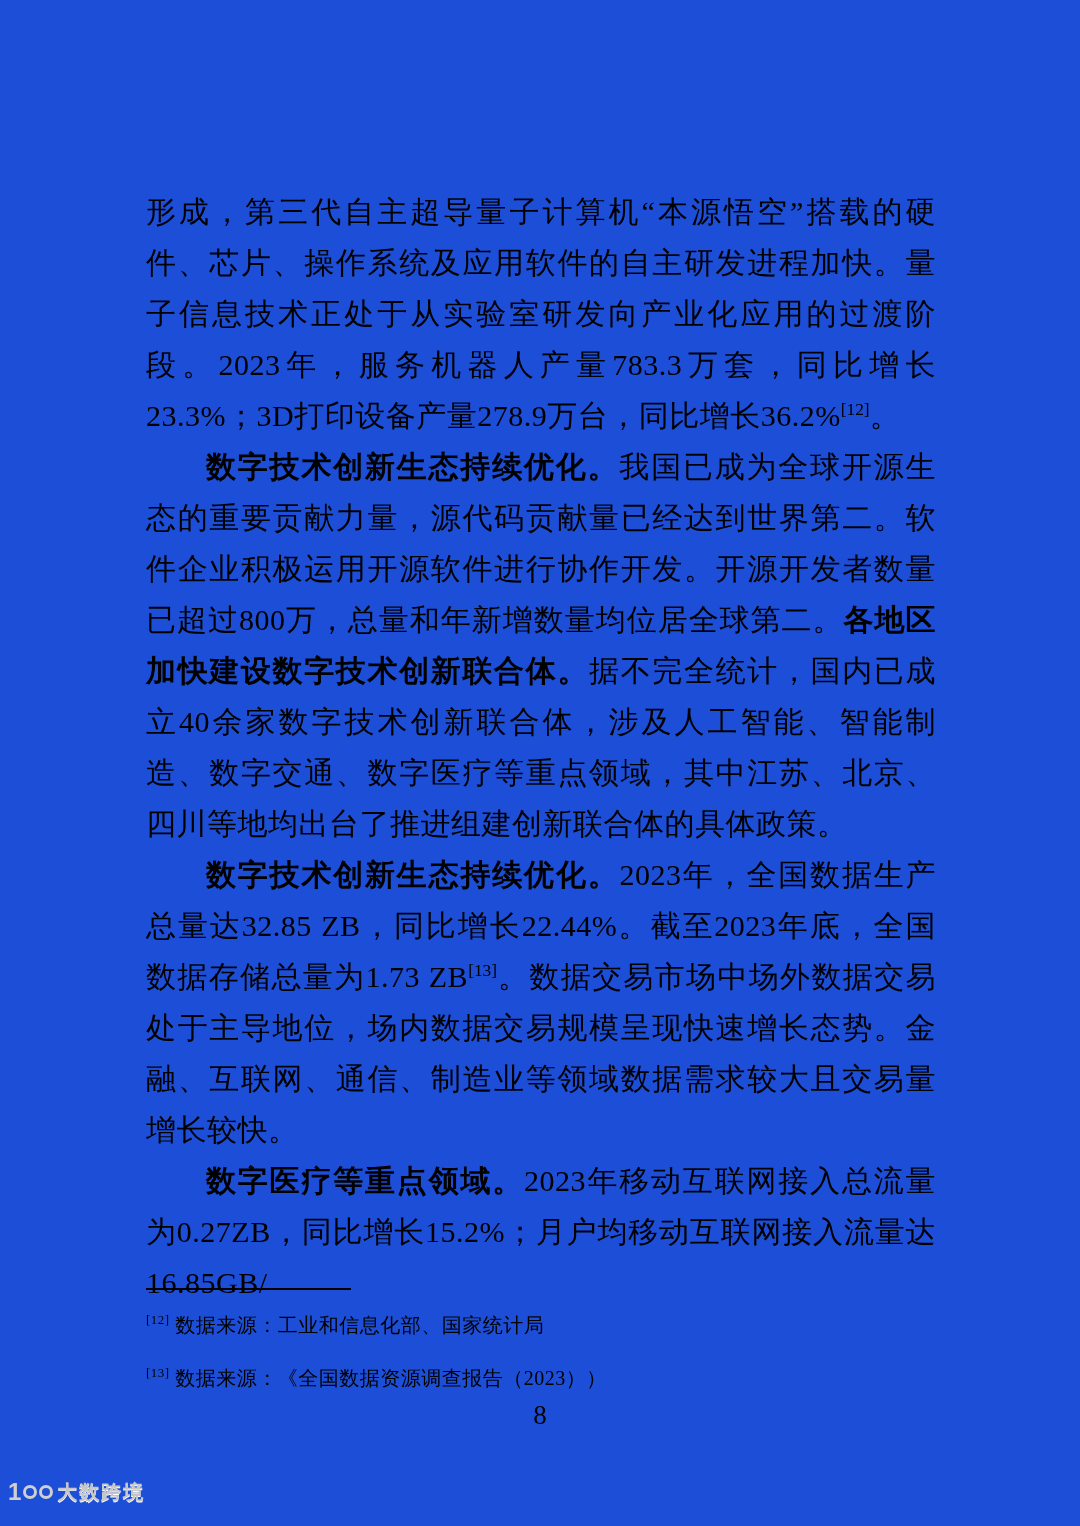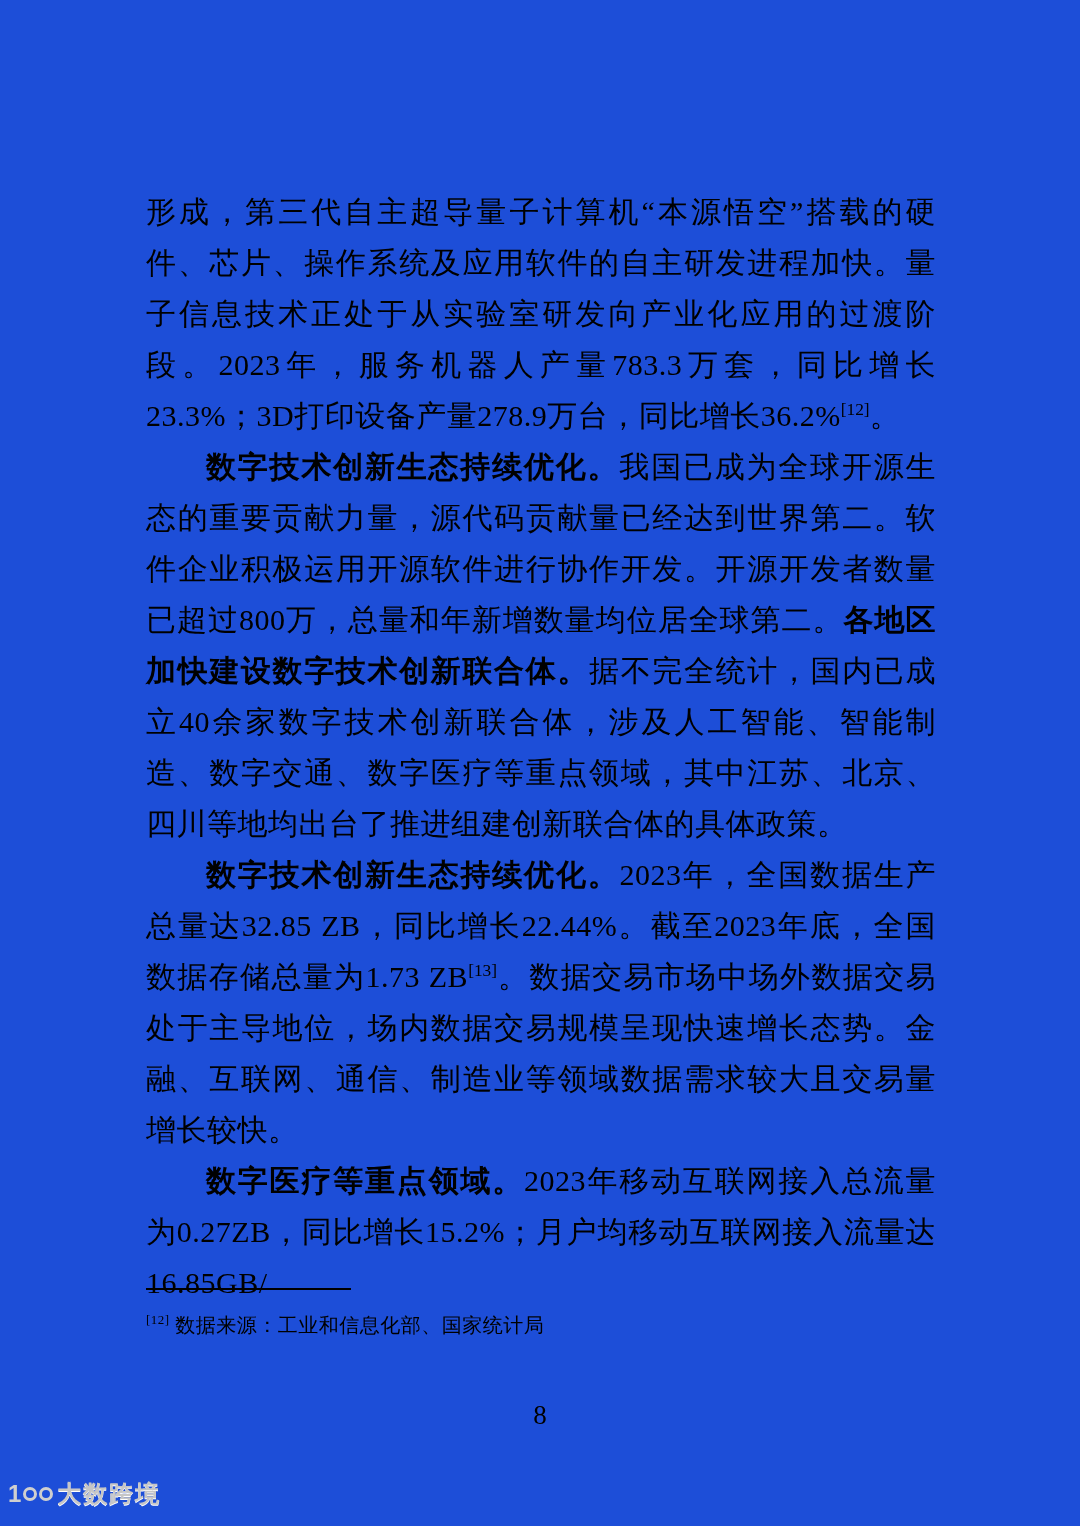--- a/index.html
+++ b/index.html
@@ -84,21 +84,21 @@
   }
   .wm-ring {
     width: 14px;
     height: 14px;
     border: 3px solid #cfcfcf;
     border-radius: 50%;
     box-sizing: border-box;
     display: inline-block;
   }
   .wm-text {
-    font-size: 24px;
+    font-size: 20px;
     font-weight: 700;
     color: #c6c6c6;
     text-shadow: 0 1px 0 #ffffff;
     letter-spacing: 2px;
   }
 </style>
 </head>
 <body>
 
 <div class="page">
@@ -107,20 +107,21 @@
       <p class="para"><span>形成，第三代自主超导量子计算机“本源悟空”搭载的硬件、芯片、操作系统及应用软件的自主研发进程加快。量子信息技术正处于从实验室研发向产业化应用的过渡阶段。2023年，服务机器人产量783.3万套，同比增长23.3%；3D打印设备产量278.9万台，同比增长36.2%</span><sup>[12]</sup><span>。</span></p>
       <p class="para indent"><span class="bold">数字技术创新生态持续优化。</span><span>我国已成为全球开源生态的重要贡献力量，源代码贡献量已经达到世界第二。软件企业积极运用开源软件进行协作开发。开源开发者数量已超过800万，总量和年新增数量均位居全球第二。</span><span class="bold">各地区加快建设数字技术创新联合体。</span><span>据不完全统计，国内已成立40余家数字技术创新联合体，涉及人工智能、智能制造、数字交通、数字医疗等重点领域，其中江苏、北京、四川等地均出台了推进组建创新联合体的具体政策。</span></p>
       <p class="para indent"><span class="bold">数字技术创新生态持续优化。</span><span>2023年，全国数据生产总量达32.85 ZB，同比增长22.44%。截至2023年底，全国数据存储总量为1.73 ZB</span><sup>[13]</sup><span>。数据交易市场中场外数据交易处于主导地位，场内数据交易规模呈现快速增长态势。金融、互联网、通信、制造业等领域数据需求较大且交易量增长较快。</span></p>
       <p class="para indent"><span class="bold">数字医疗等重点领域。</span><span>2023年移动互联网接入总流量为0.27ZB，同比增长15.2%；月户均移动互联网接入流量达16.85GB/</span></p>
     </div>
 
   <div class="footnote-block">
     <div class="footnote-sep"></div>
     <div>
         <div class="footnote"><sup class="fn-marker">[12]</sup><span> 数据来源：工业和信息化部、国家统计局</span></div>
+        <div class="footnote"><sup class="fn-marker">[13]</sup><span> 数据来源：《全国数据资源调查报告（2023））</span></div>
       </div>
   </div>
 
   <div class="page-number">8</div>
 
   <div class="watermark">
     <span class="wm-logo">
       <span>1</span>
         <span class="wm-ring"></span>
         <span class="wm-ring"></span>

